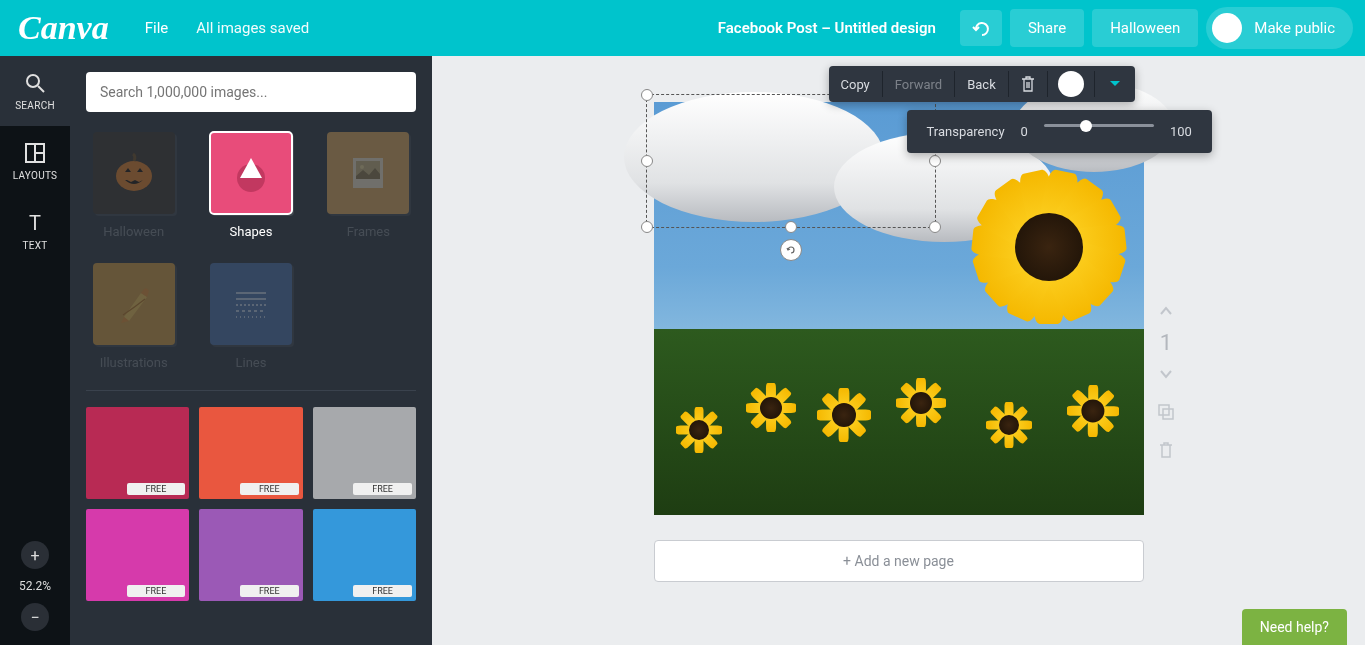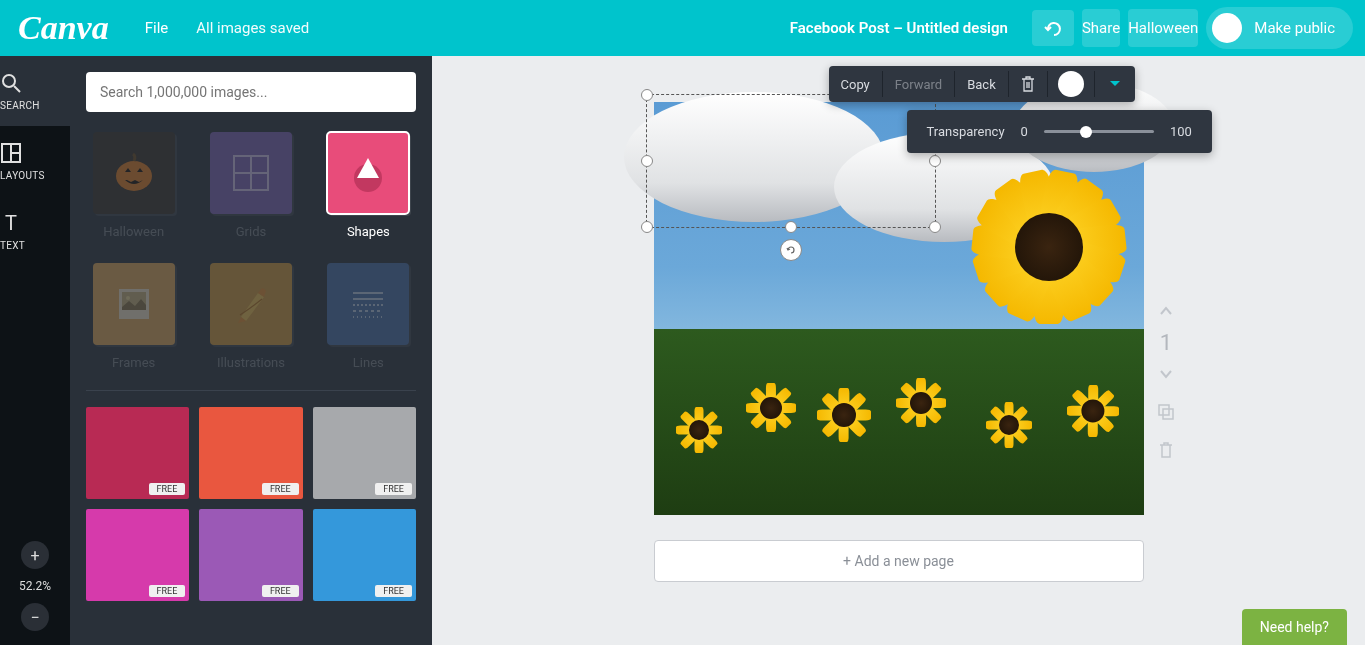--- a/index.html
+++ b/index.html
@@ -3,64 +3,64 @@
 <meta charset="utf-8">
 <style>
 *{margin:0;padding:0;box-sizing:border-box;font-family:-apple-system,BlinkMacSystemFont,"Segoe UI",Roboto,sans-serif}
 body{width:1365px;height:645px;overflow:hidden;background:#e6e9ec}
 .topbar{height:56px;background:#00c4cc;display:flex;align-items:center;padding:0 12px;color:#fff}
 .logo{font-family:"Brush Script MT",cursive;font-size:34px;font-weight:700;font-style:italic;margin-left:6px;margin-right:26px}
 .file-btn{font-size:15px;padding:6px 10px;cursor:pointer}
 .save-status{font-size:15px;opacity:.95;margin-left:18px}
 .spacer{flex:1}
 .doc-title{font-size:15px;font-weight:600;margin-right:16px}
-.tb-btn{background:rgba(255,255,255,.16);color:#fff;border:none;padding:10px 0;border-radius:4px;font-size:15px;margin-left:8px;cursor:pointer}
+.tb-btn{background:rgba(255,255,255,.16);color:#fff;border:none;padding:10px 18px;border-radius:4px;font-size:15px;margin-left:8px;cursor:pointer}
 .tb-btn.icon{padding:10px 12px}
 .make-public{background:rgba(255,255,255,.16);border-radius:22px;padding:6px 18px 6px 6px;display:flex;align-items:center;gap:12px;margin-left:8px;font-size:15px;cursor:pointer}
 .avatar{width:30px;height:30px;border-radius:50%;background:#fff}
 .main{display:flex;height:589px}
 .rail{width:70px;background:#0d1216;display:flex;flex-direction:column;align-items:center}
-.rail-item{width:70px;height:70px;display:flex;flex-direction:column;align-items:flex-start;justify-content:center;gap:6px;color:#e0e0e0;cursor:pointer}
+.rail-item{width:70px;height:70px;display:flex;flex-direction:column;align-items:center;justify-content:center;gap:6px;color:#e0e0e0;cursor:pointer}
 .rail-item.active{background:#293039}
 .rail-item .lbl{font-size:10px;letter-spacing:.3px}
 .rail-bottom{margin-top:auto;padding-bottom:14px;display:flex;flex-direction:column;align-items:center;gap:10px;color:#ddd}
 .zoom-btn{width:28px;height:28px;border-radius:50%;background:#2a2f36;color:#ddd;display:flex;align-items:center;justify-content:center;font-size:16px;cursor:pointer}
 .zoom-val{font-size:12px}
 .panel{width:362px;background:#293039;padding:16px;overflow:hidden}
 .search-box{width:100%;height:40px;border-radius:4px;background:#fff;border:none;padding:0 14px;font-size:14px;color:#333;margin-bottom:20px}
 .cats{display:grid;grid-template-columns:repeat(3,1fr);gap:24px 22px}
 .cat{display:flex;flex-direction:column;align-items:center;gap:10px;cursor:pointer}
 .cat .tile{width:82px;height:82px;border-radius:4px;display:flex;align-items:center;justify-content:center;box-shadow:2px 2px 0 rgba(255,255,255,.1)}
 .cat.dim{opacity:.35}
 .cat .cap{font-size:13px;color:#d0d3d8}
 .cat.sel .cap{color:#fff}
 .cat.dim .cap{color:#7a8088}
 .cat.sel .tile{outline:2px solid #fff;outline-offset:-1px}
 .divider{height:1px;background:#3a424d;margin:20px 0 16px}
 .shapes{display:grid;grid-template-columns:repeat(3,1fr);gap:10px}
 .shape{height:92px;border-radius:2px;position:relative;cursor:pointer}
-.badge{position:absolute;bottom:4px;right:4px;background:#f0f0f0;color:#333;font-size:9px;padding:1px 8px;border-radius:2px}
+.badge{position:absolute;bottom:4px;right:4px;background:#f0f0f0;color:#333;font-size:9px;padding:1px 19px;border-radius:2px}
 .canvas-wrap{flex:1;position:relative;background:#ebedef;display:flex;justify-content:center;padding-top:46px}
 .canvas{width:490px;height:413px;position:relative;background:#fff}
 .sky{position:absolute;inset:0;background:linear-gradient(#5a9bd4 0%,#6ba8d9 40%,#8abce0 60%)}
 .cloud{position:absolute;background:linear-gradient(#fff,#e0e2e4 70%,#b8bbc0);border-radius:50%}
 .ground{position:absolute;bottom:0;left:0;right:0;height:45%;background:linear-gradient(#2d5a1e,#1e3d12)}
 .sunflower{position:absolute;border-radius:50%}
 .sf-center{position:absolute;top:50%;left:50%;transform:translate(-50%,-50%);width:40%;height:40%;border-radius:50%;background:radial-gradient(#3a2410,#1a1006)}
 .petal{position:absolute;width:18%;height:45%;top:50%;left:50%;transform-origin:50% 0;border-radius:50% 50% 20% 20%;background:linear-gradient(#ffd92e,#f5b800)}
 .sel-box{position:absolute;border:1px dashed #555;top:-8px;left:-8px;width:290px;height:134px}
 .handle{position:absolute;width:12px;height:12px;border:1px solid #888;border-radius:50%;background:#fff}
 .rot-handle{position:absolute;left:50%;bottom:-34px;transform:translateX(-50%);width:22px;height:22px;border:1px solid #888;border-radius:50%;background:#fff;display:flex;align-items:center;justify-content:center}
 .ctx{position:absolute;top:10px;left:50%;transform:translateX(-70px);background:#2f3640;border-radius:4px;display:flex;align-items:center;box-shadow:0 3px 10px rgba(0,0,0,.3);z-index:20}
 .ctx-item{padding:10px 12px;color:#d8dbe0;font-size:13px;cursor:pointer}
 .ctx-item.dim{opacity:.45}
 .ctx-sep{width:1px;height:26px;background:#1e242c}
 .ctx-swatch{width:26px;height:26px;border-radius:50%;background:#fff;margin:0 10px;cursor:pointer}
 .ctx-chev{padding:10px 14px;color:#00c4cc;cursor:pointer}
-.trans-panel{position:absolute;top:54px;left:50%;transform:translateX(8px);background:#2f3640;border-radius:4px;padding:14px 20px;display:flex;align-items:center;gap:16px;color:#d8dbe0;font-size:13px;box-shadow:0 3px 10px rgba(0,0,0,.3);z-index:20}
+.trans-panel{position:absolute;top:54px;left:50%;transform:translateX(8px);background:#2f3640;border-radius:4px;padding:14px 20px;display:flex;align-items:flex-start;gap:16px;color:#d8dbe0;font-size:13px;box-shadow:0 3px 10px rgba(0,0,0,.3);z-index:20}
 .slider{width:110px;height:3px;background:#8a909a;position:relative;border-radius:2px}
 .slider-thumb{position:absolute;left:38%;top:50%;transform:translate(-50%,-50%);width:12px;height:12px;border-radius:50%;background:#fff;cursor:pointer}
 .addpage{position:absolute;top:484px;left:50%;transform:translateX(-245px);width:490px;height:42px;border:1px solid #c9ccd1;border-radius:4px;background:#fff;color:#8a8f97;font-size:14px;display:flex;align-items:center;justify-content:center;cursor:pointer}
 .page-ctrl{position:absolute;right:190px;top:250px;display:flex;flex-direction:column;align-items:center;gap:14px;color:#b3b7bd}
 .help-btn{position:absolute;right:18px;bottom:0;background:#7cb342;color:#fff;padding:10px 18px;border-radius:4px 4px 0 0;font-size:14px;cursor:pointer}
 svg{display:block}
 </style>
 </head>
 <body>
 
@@ -121,30 +121,20 @@
         <div class="tile" style="background:#3a3128">
             <svg width="50" height="50" viewBox="0 0 50 50">
               <ellipse cx="25" cy="28" rx="18" ry="15" fill="#e67e22"></ellipse>
               <path d="M25 13 Q27 8 24 6" stroke="#6b4a1f" stroke-width="3" fill="none"></path>
               <path d="M16 24 L22 24 L19 20 Z M28 24 L34 24 L31 20 Z" fill="#1a1006"></path>
               <path d="M16 32 Q25 40 34 32 L30 34 L26 32 L22 34 L18 32 Z" fill="#1a1006"></path>
             </svg>
           </div>
         <div class="cap">Halloween</div>
       </div>
-      <div class="cat dim">
-        <div class="tile" style="background:#8164b8">
-            <svg width="50" height="50" viewBox="0 0 50 50">
-              <rect x="8" y="8" width="34" height="34" fill="none" stroke="#d4c5ef" stroke-width="2"></rect>
-              <line x1="25" y1="8" x2="25" y2="42" stroke="#d4c5ef" stroke-width="2"></line>
-              <line x1="8" y1="25" x2="42" y2="25" stroke="#d4c5ef" stroke-width="2"></line>
-            </svg>
-          </div>
-        <div class="cap">Grids</div>
-      </div>
       <div class="cat sel">
         <div class="tile" style="background:#e84c7a">
             <svg width="50" height="50" viewBox="0 0 50 50">
               <circle cx="25" cy="30" r="14" fill="#c23860"></circle>
               <path d="M25 10 L36 30 H14 Z" fill="#fff"></path>
             </svg>
           </div>
         <div class="cap">Shapes</div>
       </div>
       <div class="cat dim">

